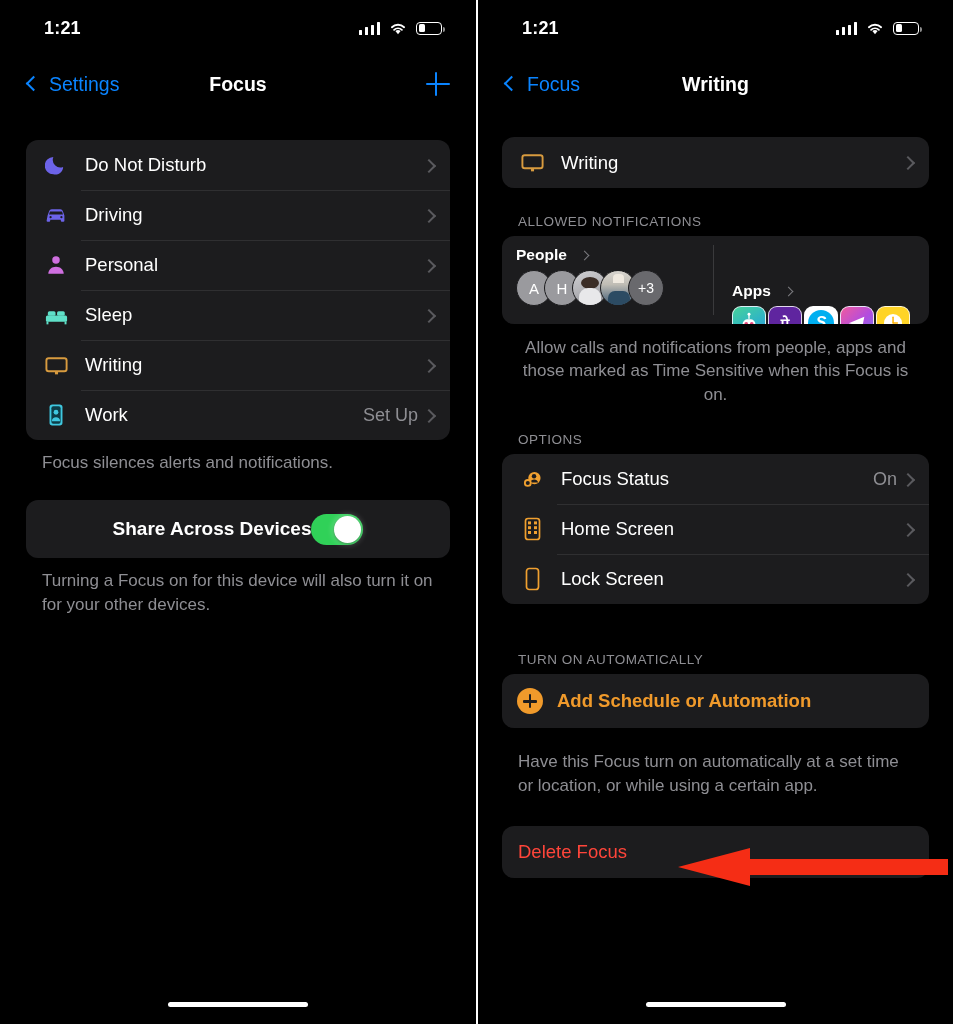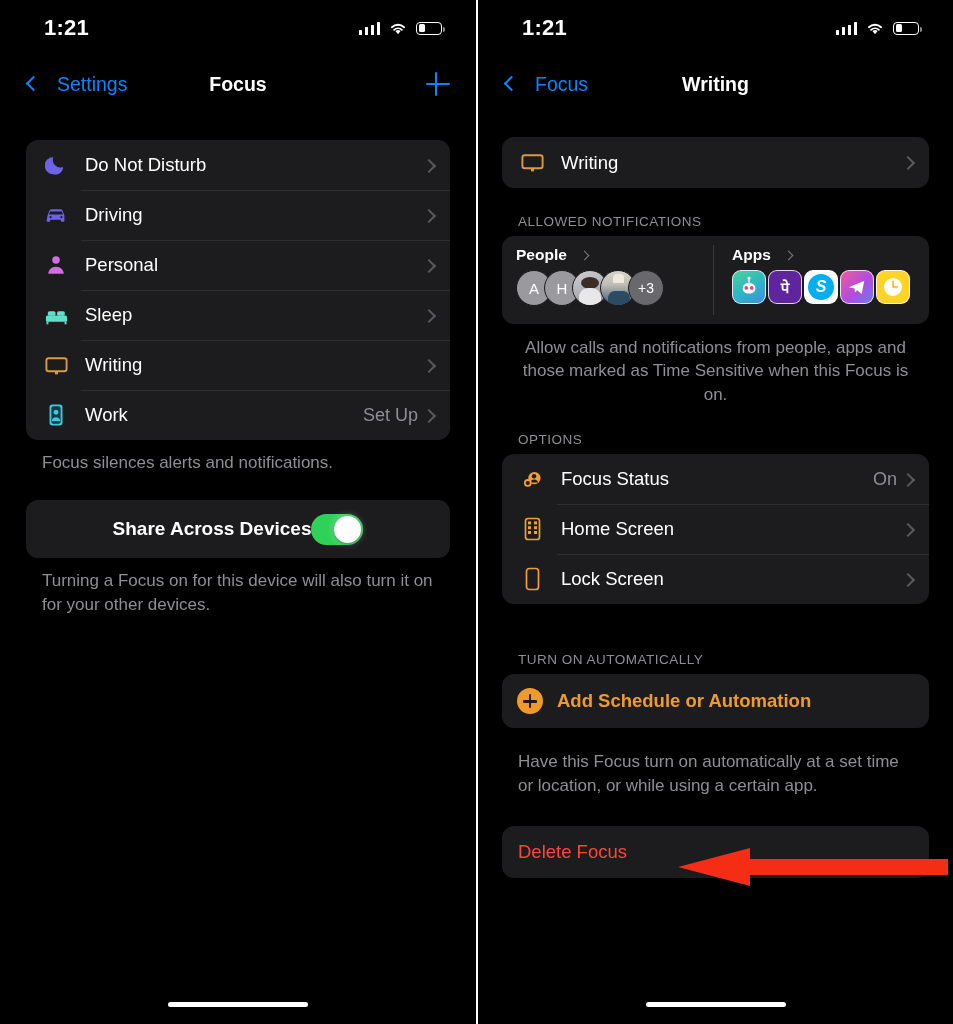--- a/index.html
+++ b/index.html
@@ -26,21 +26,21 @@
 
   
   .statusbar {
     height:56px;
     display:flex; align-items:center;
     justify-content:space-between;
     padding:0 34px 0 44px;
     position:relative;
   }
   .sb-time {
-    color:#ffffff; font-size:22px; font-weight:bold;
+    color:#ffffff; font-size:18px; font-weight:bold;
     letter-spacing:0.2px;
   }
   .sb-right { display:flex; align-items:center; gap:9px; }
   .cell-bars { display:flex; align-items:flex-end; gap:2.5px; height:13px; }
   .cell-bars i { width:3.5px; background:#fff; display:block; border-radius:0.5px; }
   .cell-bars i:nth-child(1){height:5px;}
   .cell-bars i:nth-child(2){height:7.5px;}
   .cell-bars i:nth-child(3){height:10px;}
   .cell-bars i:nth-child(4){height:13px;}
   .wifi { width:18px; height:13px; position:relative; }
@@ -55,21 +55,21 @@
   }
   .batt .lvl { height:100%; width:33%; background:#ffffff; border-radius:1.5px; }
 
   
   .navbar {
     height:56px; position:relative;
     display:flex; align-items:center;
     padding:0 26px;
   }
   .nav-back {
-    display:flex; align-items:center; gap:21px;
+    display:flex; align-items:center; gap:13px;
     color:#0a84ff; font-size:19.5px;
     cursor:pointer;
   }
   .chev-left {
     width:10px; height:18px; position:relative; flex:0 0 auto;
   }
   .chev-left::before {
     content:""; position:absolute; left:2px; top:3px;
     width:9px; height:9px;
     border-left:2.4px solid #0a84ff;
@@ -445,21 +445,21 @@
           </div>
           <div class="avatars">
             <span class="avatar">A</span>
             <span class="avatar">H</span>
             <span class="avatar photo1"></span>
             <span class="avatar photo2"></span>
             <span class="avatar more">+3</span>
           </div>
         </div>
         <div class="divider"></div>
-        <div class="split-half" style="padding-left:18px;">
+        <div class="split-half" style="padding-left:18px;margin-top:36px;">
           <div class="split-title">
             <span>Apps</span>
             <span class="mini-chev"></span>
           </div>
           <div class="appicons">
             <span class="appicon" style="background:linear-gradient(150deg,#46d39a 0%,#2fb4c6 55%,#3f8de0 100%);">
               <svg width="22" height="22" viewBox="0 0 24 24">
                 <rect x="5" y="8" width="14" height="11" rx="5.5" fill="#fff"></rect>
                 <circle cx="9" cy="13" r="2" fill="#e8457a"></circle>
                 <circle cx="15" cy="13" r="2" fill="#e8457a"></circle>

